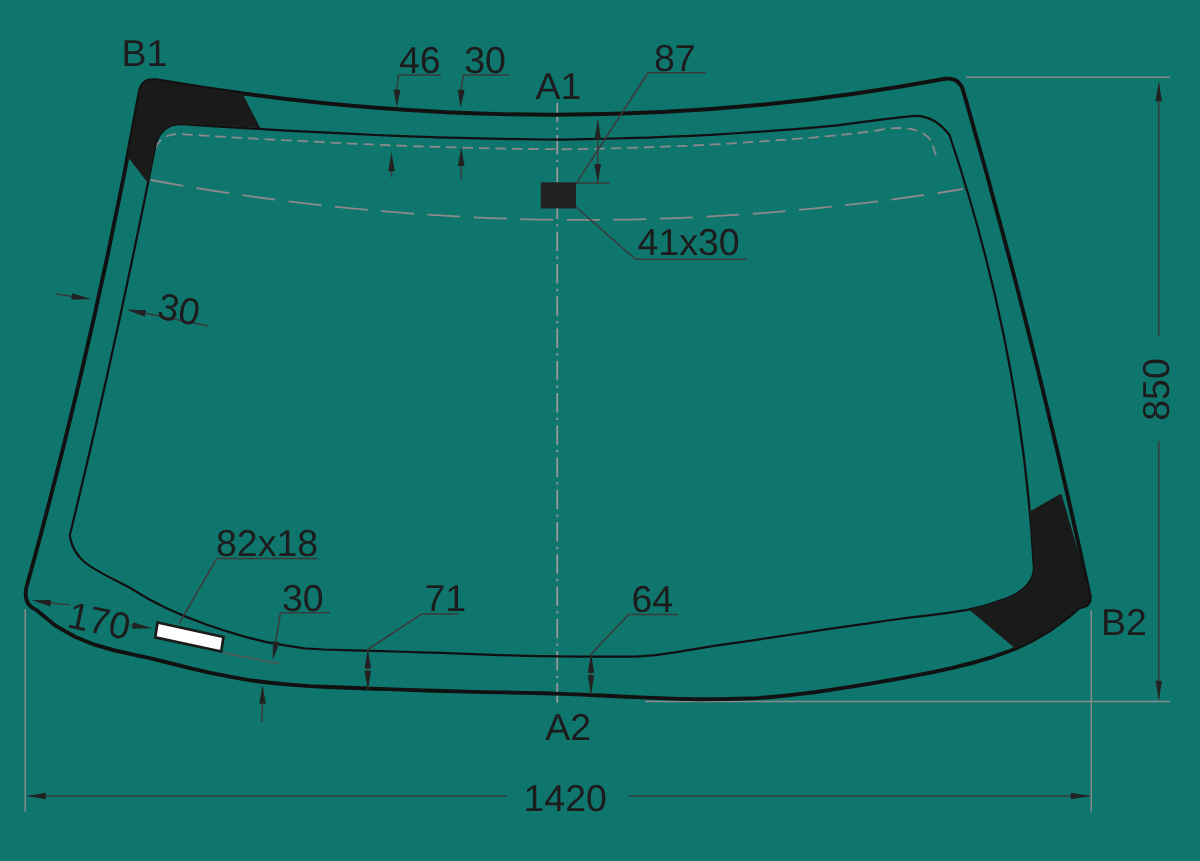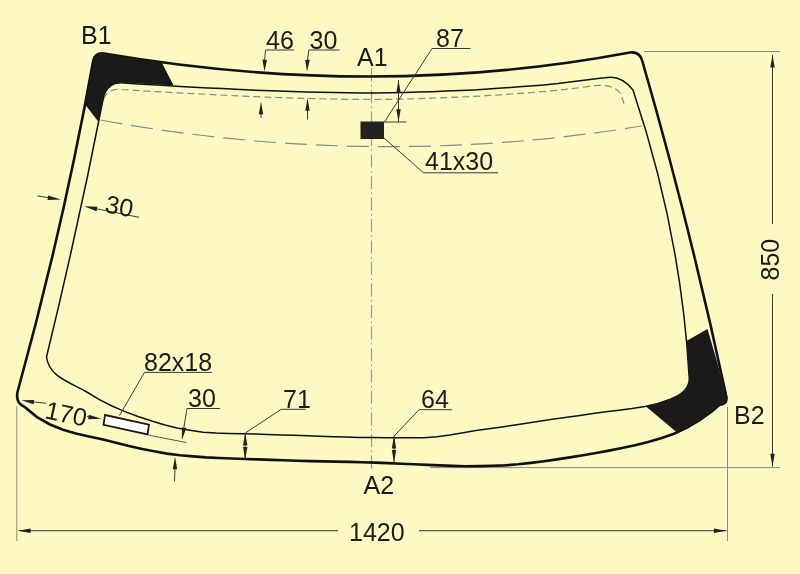--- a/index.html
+++ b/index.html
@@ -1,16 +1,16 @@
 <!DOCTYPE html>
 <html><head>
 <meta charset="utf-8">
 <style>
   html,body{margin:0;padding:0;background:#ffffff;}
-  #stage{position:relative;width:800px;height:574px;background:#fef9c3;overflow:hidden;}
+  #stage{position:relative;width:800px;height:574px;background:#0f766e;overflow:hidden;}
   svg{position:absolute;left:0;top:0;transform:translateZ(0);}
   text{font-family:"Liberation Sans",sans-serif;fill:#1c1c1c;}
 </style>
 </head>
 <body>
 
 <div id="stage">
 <svg width="800" height="574" viewBox="0 0 800 574">
 
   <path d="M 644,51.5 L 780,51.5" stroke="#8a8a8a" stroke-width="1" fill="none"></path>

